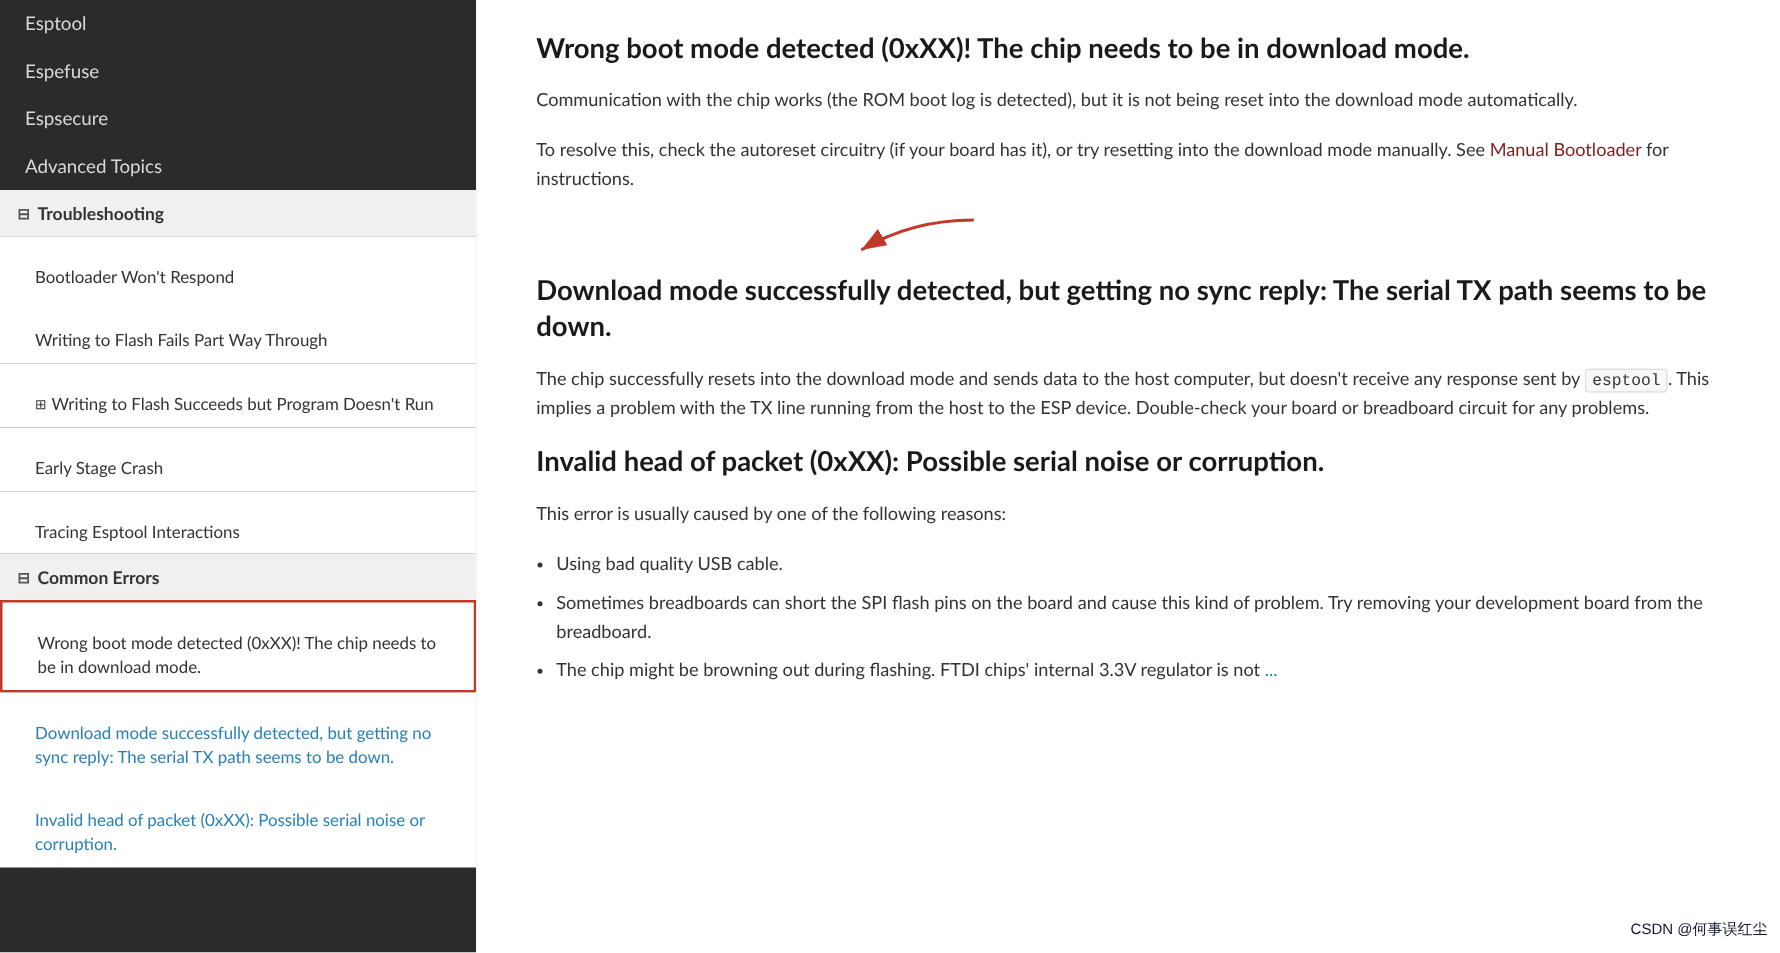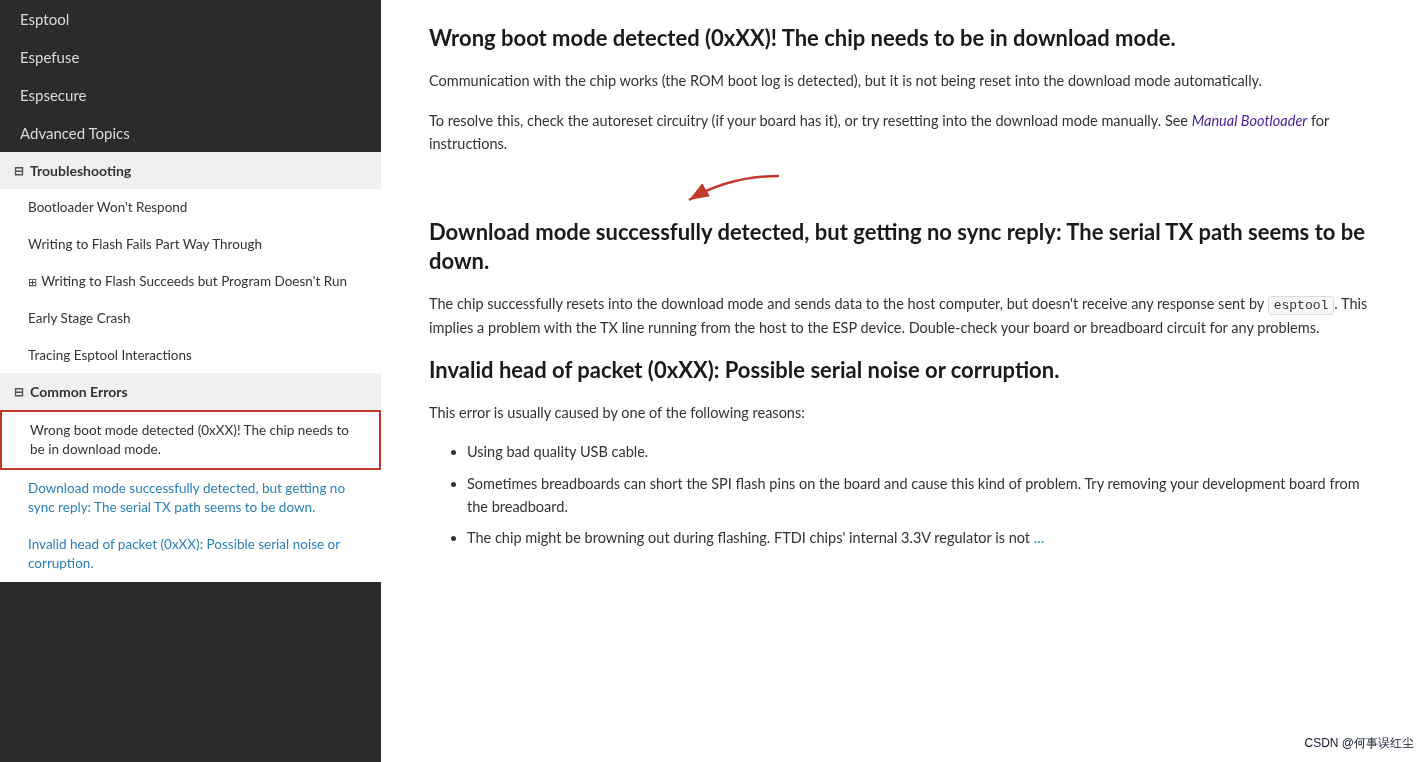--- a/index.html
+++ b/index.html
@@ -35,21 +35,21 @@
       cursor: pointer;
     }
     .sidebar-section-header .expand-icon {
       font-size: 12px;
       color: #555;
     }
 
     .sidebar-sub-item {
       background: #fff;
       color: #333;
-      padding: 9px 14px 9px 28px;
+      padding: 23px 14px 9px 28px;
       font-size: 13.5px;
       cursor: pointer;
       line-height: 1.4;
     }
 
     .sidebar-sub-item.highlighted {
       border: 2px solid #c0392b;
       color: #333;
       font-weight: normal;
     }
@@ -77,23 +77,22 @@
     }
 
     .body-para {
       font-size: 14.5px;
       margin-bottom: 16px;
       line-height: 1.65;
       color: #333;
     }
 
     .manual-link {
-      color: #4c1d95;
+      color: #7f1d1d;
       text-decoration: none;
-      font-style: italic;
     }
 
     .arrow-container {
       position: relative;
       height: 36px;
       margin-bottom: 10px;
     }
 
     .red-arrow {
       position: absolute;
@@ -105,21 +104,21 @@
       background: #f8f8f8;
       border: 1px solid #ddd;
       border-radius: 3px;
       padding: 1px 5px;
       font-family: "Courier New", Courier, monospace;
       font-size: 13px;
       color: #333;
     }
 
     .bullet-list {
-      margin-left: 38px;
+      margin-left: 16px;
       margin-bottom: 16px;
     }
     .bullet-list li {
       font-size: 14.5px;
       margin-bottom: 8px;
       line-height: 1.6;
       list-style-type: disc;
     }
 
     .highlight-link {

